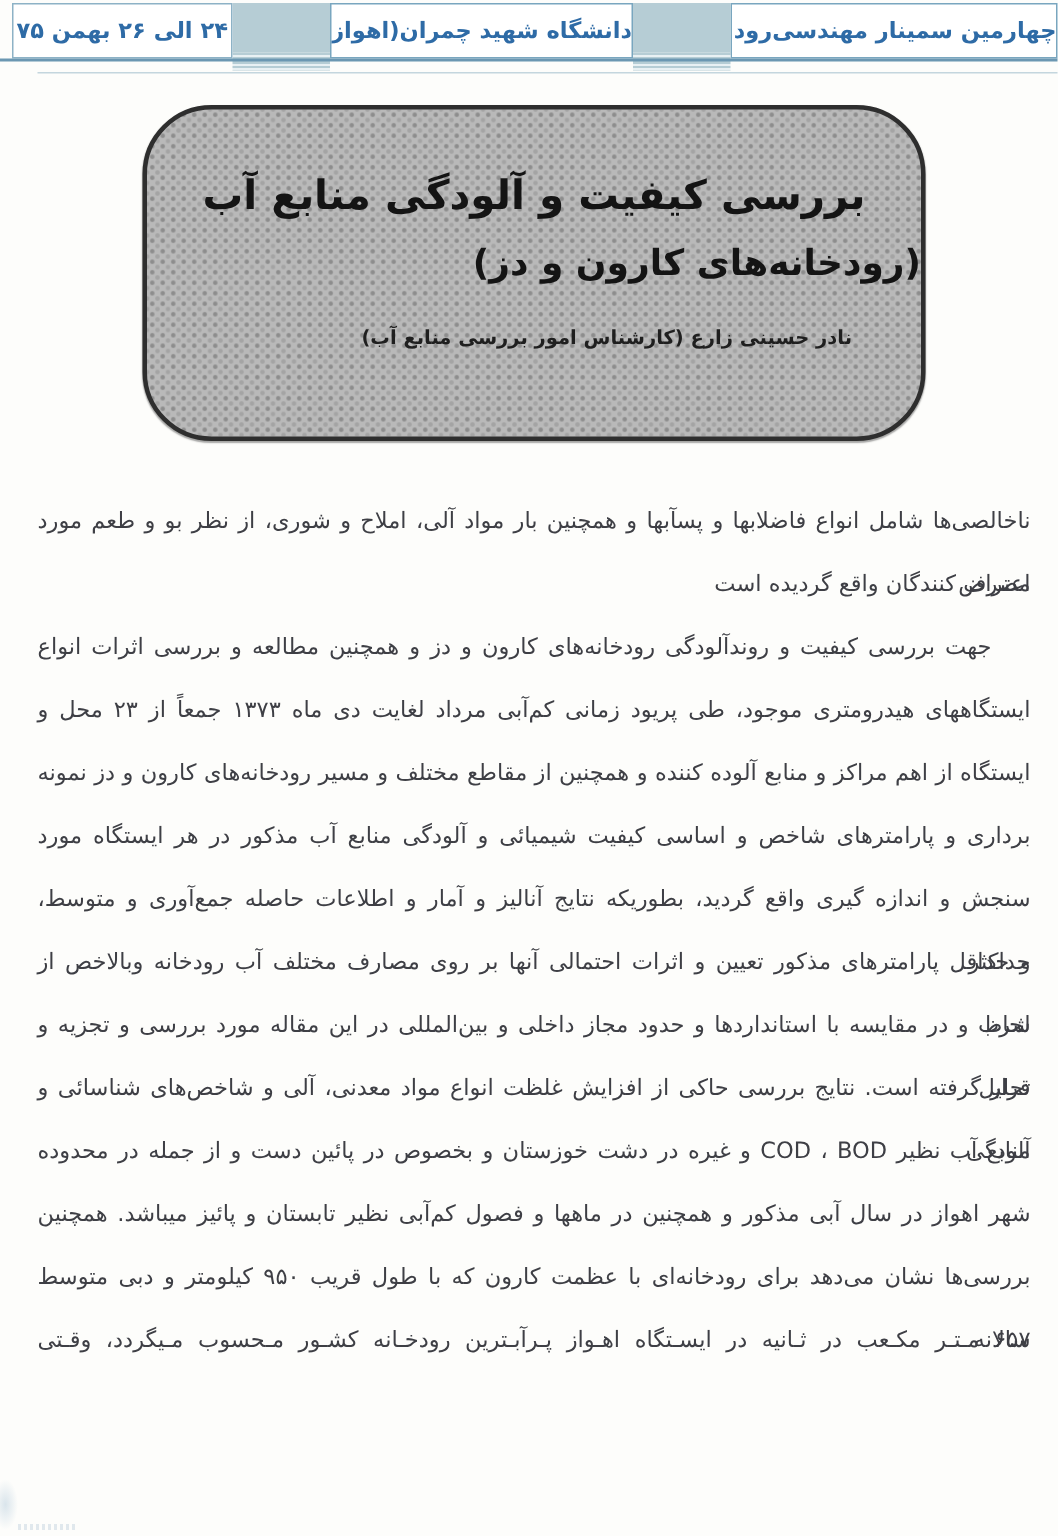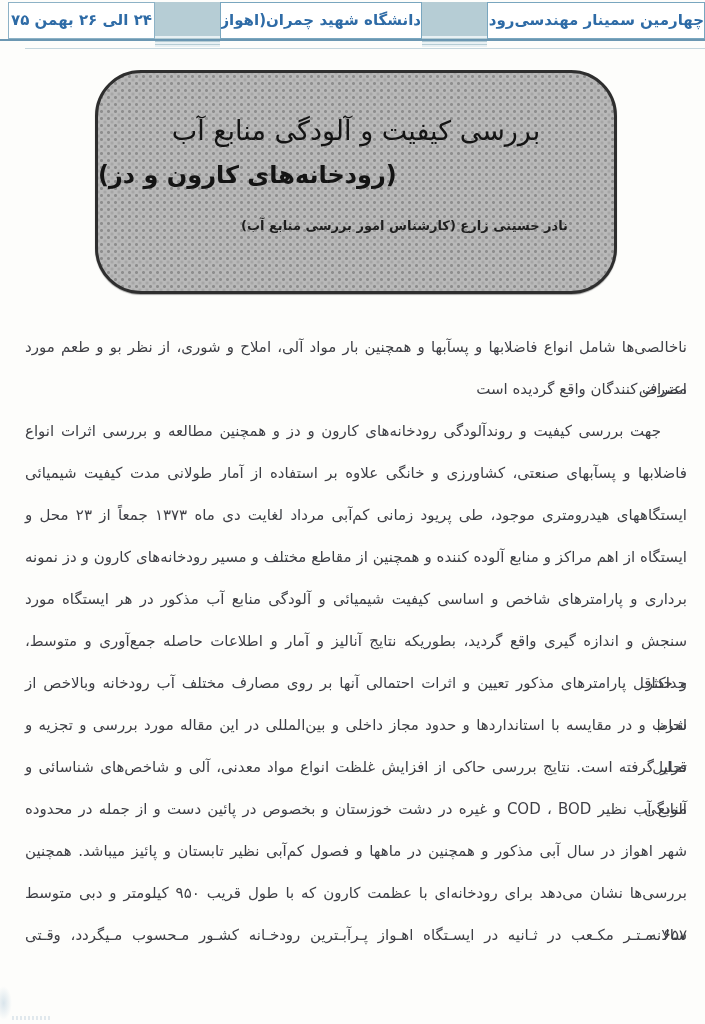--- a/index.html
+++ b/index.html
@@ -49,24 +49,24 @@
     background-color:#b9b9b9;
     background-image:
       radial-gradient(circle,#8d8d8d 1.1px, rgba(141,141,141,0) 1.9px),
       radial-gradient(circle,#a4a4a4 1.1px, rgba(164,164,164,0) 1.9px);
     background-size:7px 7px, 7px 7px;
     background-position:0 0, 3.5px 3.5px;
     box-shadow:0 1px 1px rgba(0,0,0,.35);
   }
   .box-title1 {
     margin-top:42px; text-align:center;
-    font-size:27px; font-weight:normal; color:#141414;
+    font-size:27px; font-weight:bold; color:#141414;
   }
   .box-title2 {
-    margin-top:15px; text-align:left;
+    margin-top:15px; text-align:right;
     font-size:24px; font-weight:bold; color:#141414;
   }
   .box-author {
     margin-top:29px; text-align:right; padding-right:46px;
     font-size:13px; font-weight:bold; color:#1f1f1f;padding-left:29px;
   }
 
   
   .body-text {
     position:absolute; top:326px; right:18px; width:662px;
@@ -112,21 +112,20 @@
 <div class="title-box" dir="rtl">
   <div class="box-title1">بررسی کیفیت و آلودگی منابع آب</div>
   <div class="box-title2">(رودخانه‌های کارون و دز)</div>
   <div class="box-author">نادر حسینی زارع (کارشناس امور بررسی منابع آب)</div>
 </div>
 
 <div class="body-text" dir="rtl">
   <div class="bline">ناخالصی‌ها شامل انواع فاضلابها و پسآبها و همچنین بار مواد آلی، املاح و شوری، از نظر بو و طعم مورد اعتراض</div>
   <div class="bline para-end">مصرف کنندگان واقع گردیده است</div>
   <div class="bline indent-md">جهت بررسی کیفیت و روندآلودگی رودخانه‌های کارون و دز و همچنین مطالعه و بررسی اثرات انواع</div>
-  <div class="bline">فاضلابها و پسآبهای صنعتی، کشاورزی و خانگی علاوه بر استفاده از آمار طولانی مدت کیفیت شیمیائی</div>
   <div class="bline">ایستگاههای هیدرومتری موجود، طی پریود زمانی کم‌آبی مرداد لغایت دی ماه ۱۳۷۳ جمعاً از ۲۳ محل و</div>
   <div class="bline">ایستگاه از اهم مراکز و منابع آلوده کننده و همچنین از مقاطع مختلف و مسیر رودخانه‌های کارون و دز نمونه</div>
   <div class="bline">برداری و پارامترهای شاخص و اساسی کیفیت شیمیائی و آلودگی منابع آب مذکور در هر ایستگاه مورد</div>
   <div class="bline">سنجش و اندازه گیری واقع گردید، بطوریکه نتایج آنالیز و آمار و اطلاعات حاصله جمع‌آوری و متوسط، حداکثر</div>
   <div class="bline">و حداقل پارامترهای مذکور تعیین و اثرات احتمالی آنها بر روی مصارف مختلف آب رودخانه وبالاخص از لحاظ</div>
   <div class="bline">شرب و در مقایسه با استانداردها و حدود مجاز داخلی و بین‌المللی در این مقاله مورد بررسی و تجزیه و تحلیل</div>
   <div class="bline">قرار گرفته است. نتایج بررسی حاکی از افزایش غلظت انواع مواد معدنی، آلی و شاخص‌های شناسائی و آلودگی</div>
   <div class="bline">منابع آب نظیر COD ، BOD و غیره در دشت خوزستان و بخصوص در پائین دست و از جمله در محدوده</div>
   <div class="bline">شهر اهواز در سال آبی مذکور و همچنین در ماهها و فصول کم‌آبی نظیر تابستان و پائیز میباشد. همچنین</div>
   <div class="bline">بررسی‌ها نشان می‌دهد برای رودخانه‌ای با عظمت کارون که با طول قریب ۹۵۰ کیلومتر و دبی متوسط سالانه</div>

